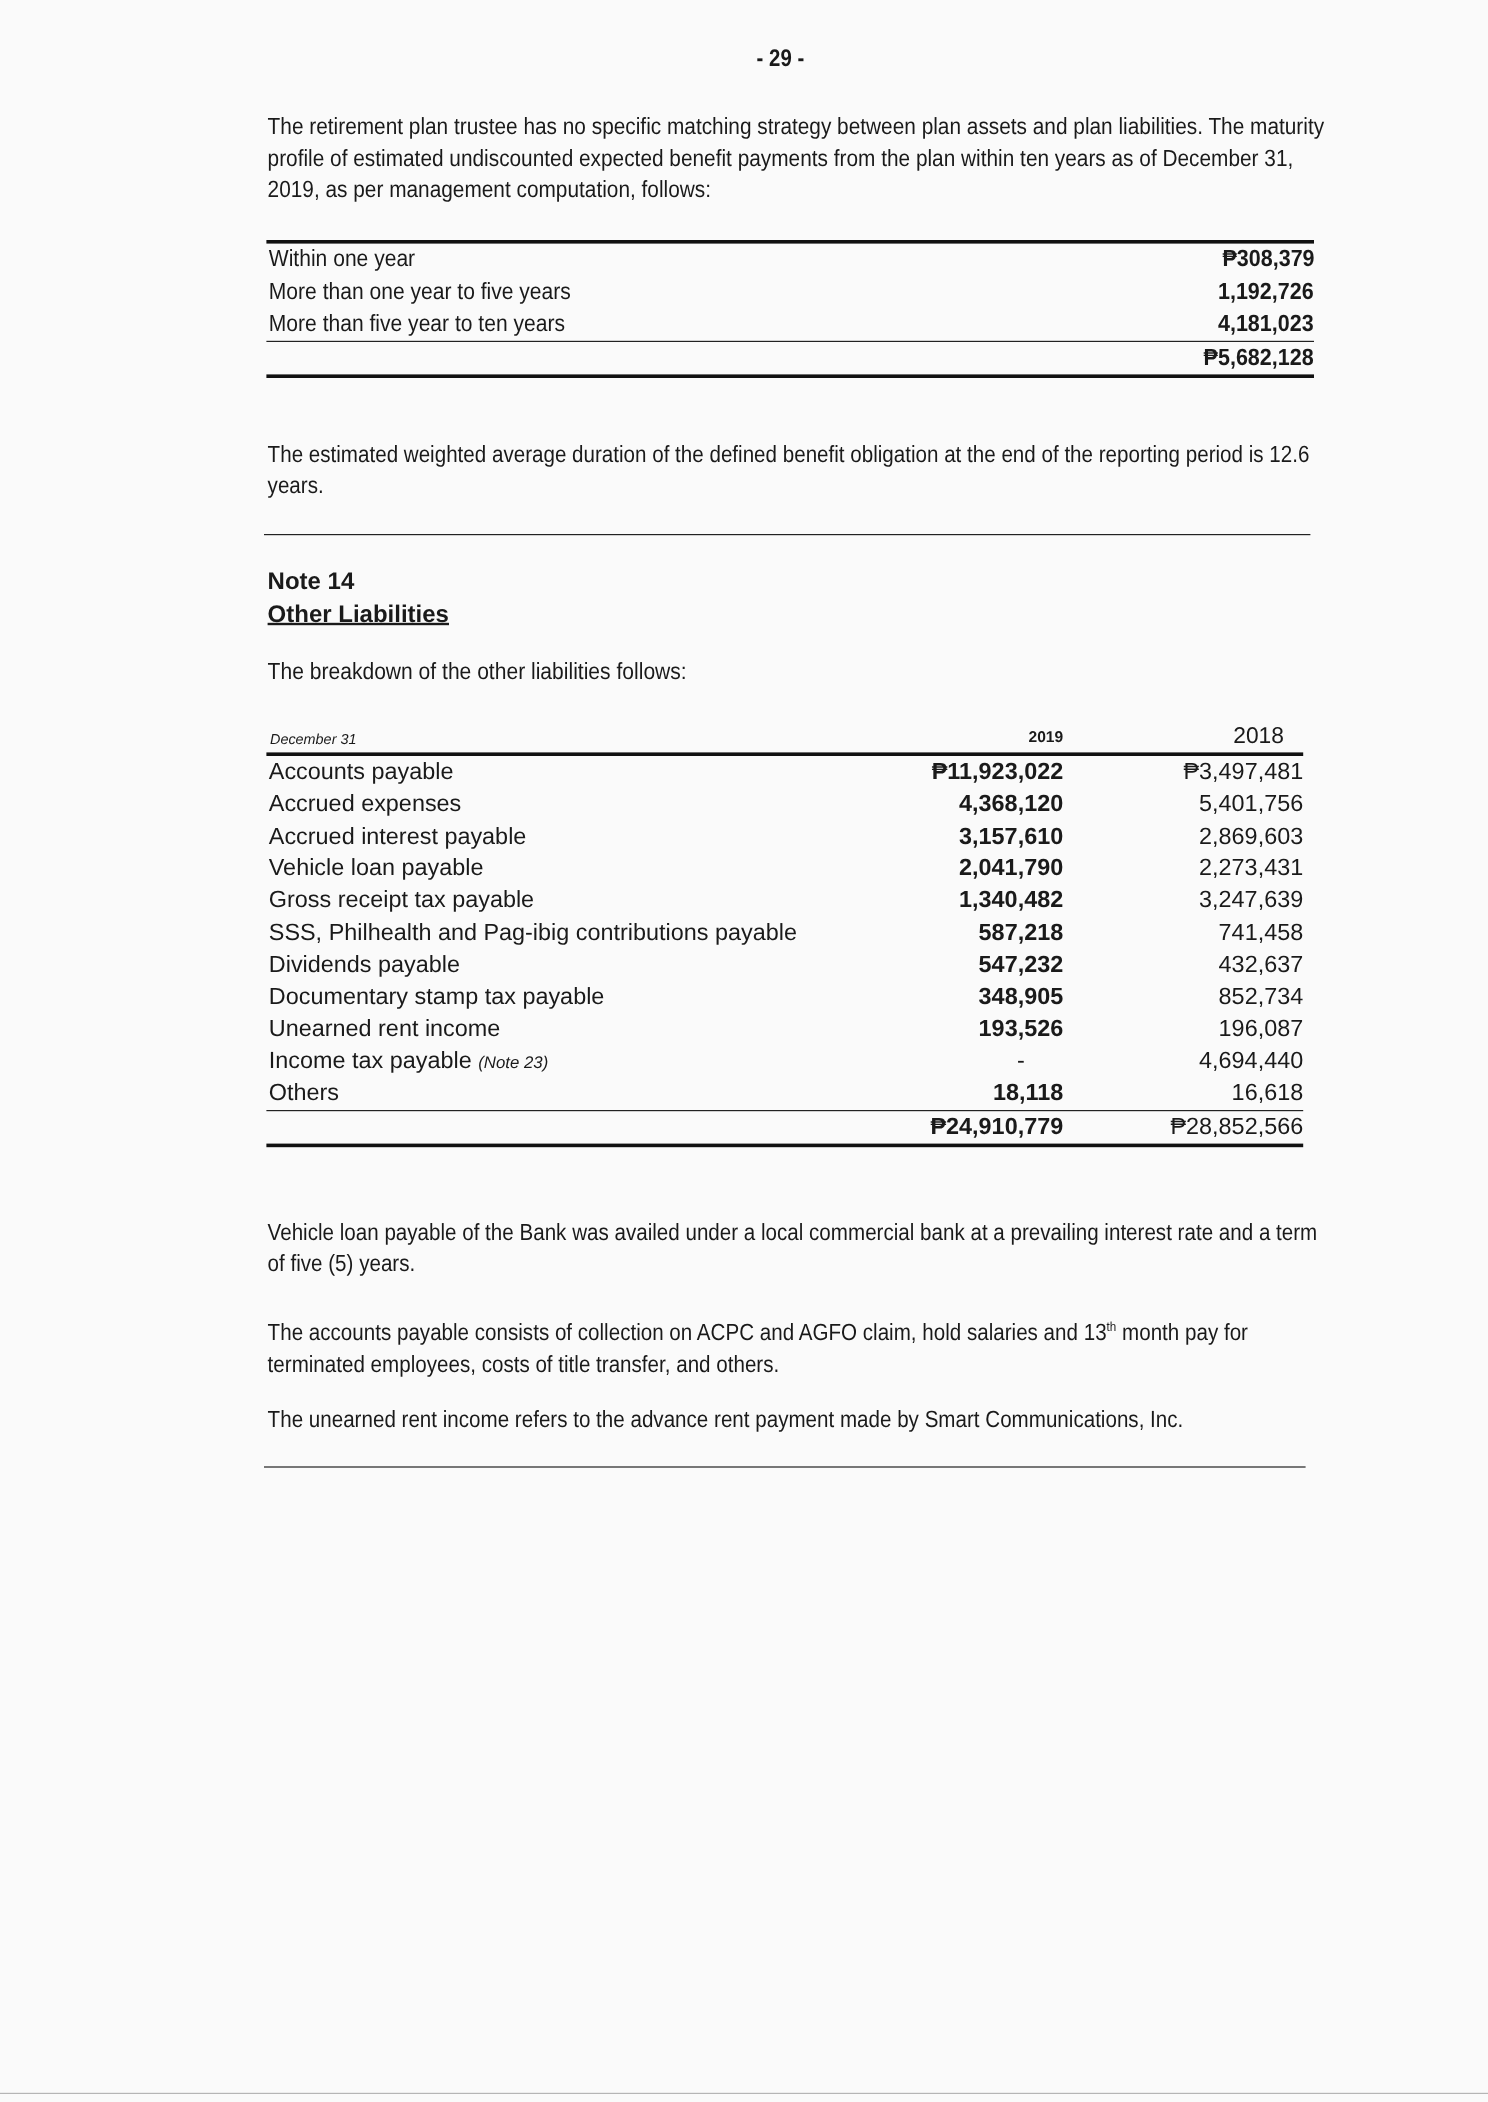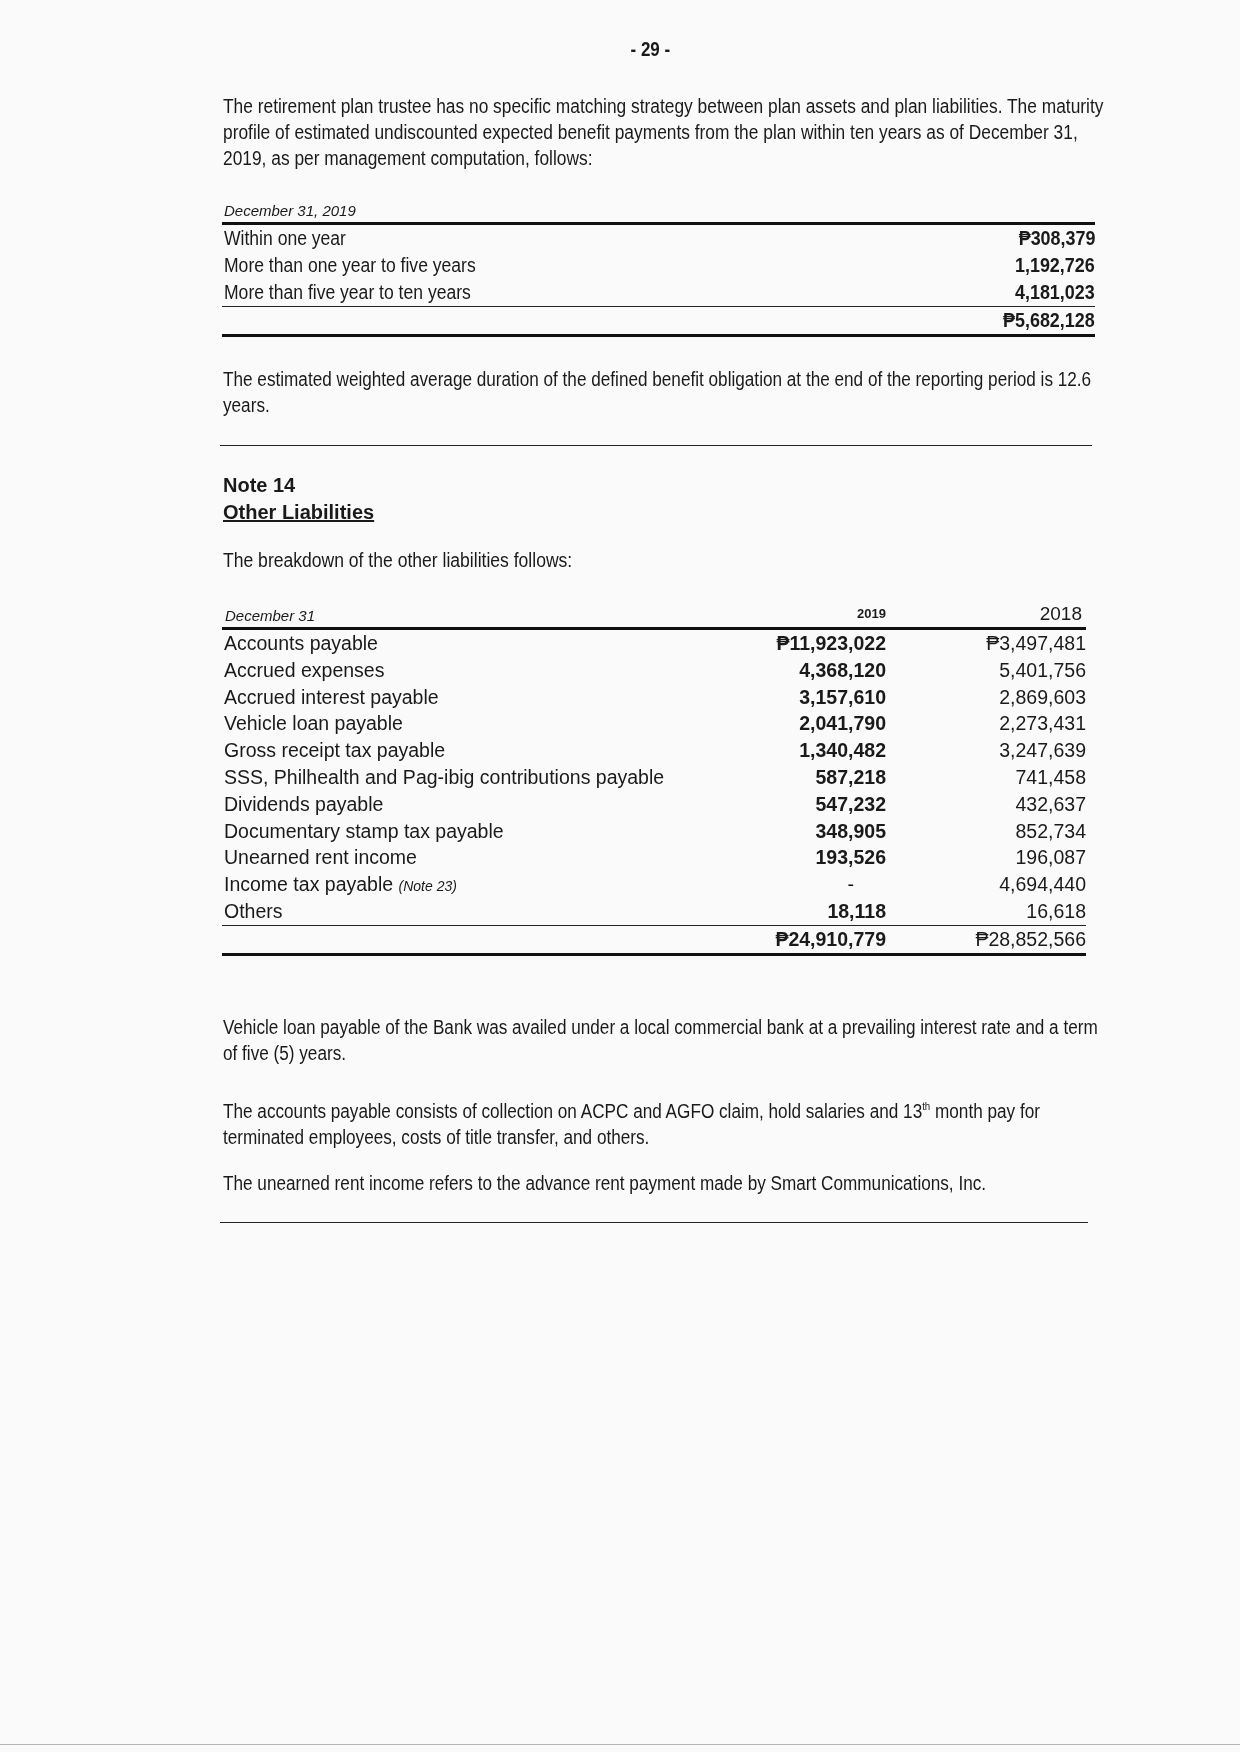--- a/index.html
+++ b/index.html
@@ -21,40 +21,39 @@
   .row { position: relative; height: 27px; line-height: 27px; font-size: 19.5px; }
   .row .lbl { position: absolute; left: 2px; transform-origin: left center; transform: scaleX(0.9); white-space: nowrap; }
   .tbl1 .row .val { position: absolute; right: 0; font-weight: bold; transform-origin: right center; transform: scaleX(0.92); white-space: nowrap; }
   .line-thick { height: 3px; background: #111; }
   .line-thin { height: 1px; background: #222; }
   .note-head { position: absolute; left: 223px; top: 472px; font-size: 20px; font-weight: bold; line-height: 27px; }
   .note-head .title { text-decoration: underline; }
   .breakdown { position: absolute; left: 223px; top: 549px; font-size: 19.5px; transform-origin: left top; transform: scaleX(0.9); }
   .tbl2 { position: absolute; left: 222px; top: 601px; width: 864px; }
   .tbl2 .hdrrow { position: relative; height: 26px; line-height: 26px; }
-  .tbl2 .hdrrow .h-lbl { position: absolute; left: 3px; font-style: italic; font-size: 15px; top: 2px; }
+  .tbl2 .hdrrow .h-lbl { position: absolute; left: 3px; font-style: italic; font-size: 12px; top: 2px; }
   .tbl2 .hdrrow .h-y1 { position: absolute; right: 200px; font-weight: bold; font-size: 13px; }
-  .tbl2 .hdrrow .h-y2 { position: absolute; right: 4px; font-size: 19px; }
+  .tbl2 .hdrrow .h-y2 { position: absolute; right: 16px; font-size: 19px; }
   .tbl2 .row { height: 26.8px; line-height: 26.8px; font-size: 19.5px; }
   .tbl2 .row .v1 { position: absolute; right: 200px; font-weight: bold; white-space: nowrap; }
   .tbl2 .row .v2 { position: absolute; right: 0; white-space: nowrap; }
   .tbl2 .row .lbl { transform: none; text-align: right; }
   .note-ref { font-style: italic; font-size: 14px; }
   sup { font-size: 11px; margin-top: 36px; }
   .bottom-scan { position: absolute; left: 0; top: 1744px; width: 1240px; height: 1px; background: #b5b5b5; }
 </style>
 </head>
 <body>
 
 <div class="page-num"><span>- 29 -</span></div>
 
 <div class="p intro" style="width:900px;transform:scaleX(0.89);width:1000px">The retirement plan trustee has no specific matching strategy between plan assets and plan liabilities. The maturity profile of estimated undiscounted expected benefit payments from the plan within ten years as of December 31, 2019, as per management computation, follows:</div>
 
 <div class="tbl1">
-  <div class="hdr">December 31, 2019</div>
   <div class="line-thick"></div>
   <div id="mat-rows">
       <div class="row">
         <span class="lbl">Within one year</span>
         <span class="val">₱308,379</span>
       </div>
       <div class="row">
         <span class="lbl">More than one year to five years</span>
         <span class="val">1,192,726</span>
       </div>

